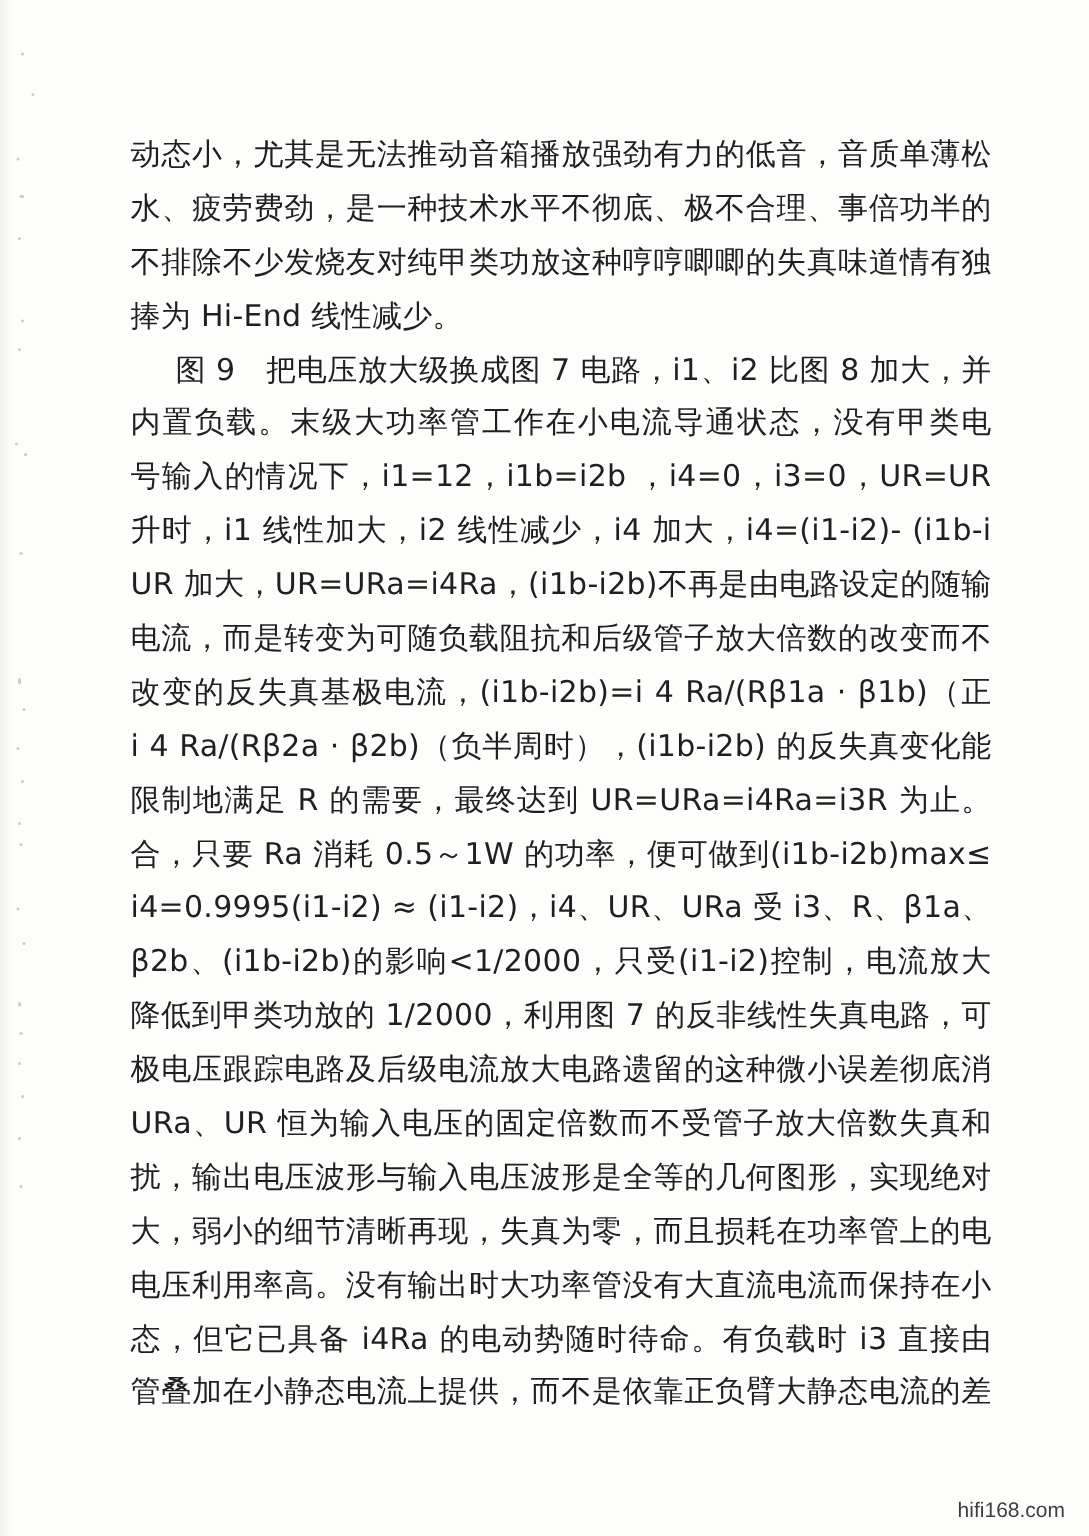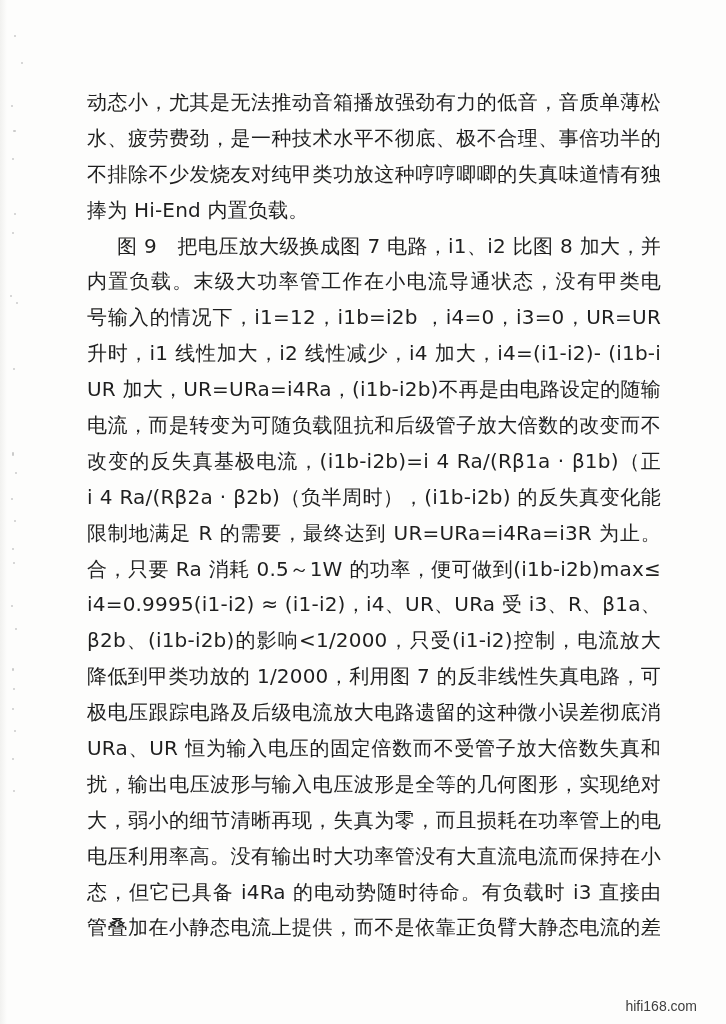--- a/index.html
+++ b/index.html
@@ -47,21 +47,21 @@
   }
   .line.short {
     text-align: left;
     text-align-last: left;
   }
   .line.indent {
     text-indent: 30px;
   }
   .watermark {
     position: absolute;
-    right: 29px;
+    right: 16px;
     bottom: 10px;
     font-size: 14px;
     color: #3e3e3e;
     font-family: "Liberation Sans", sans-serif;
   }
 </style>
 </head>
 <body>
 
 <div class="page">
@@ -90,21 +90,21 @@
     <span style="left:12px;top:708px"></span>
     <span style="left:14px;top:730px"></span>
     <span style="left:12px;top:758px"></span>
     <span style="left:13px;top:790px"></span>
   </div>
 
   <div class="textblock" id="textblock">
       <div class="line">动态小，尤其是无法推动音箱播放强劲有力的低音，音质单薄松散、拖泥带</div>
       <div class="line">水、疲劳费劲，是一种技术水平不彻底、极不合理、事倍功半的功放。当然，</div>
       <div class="line">不排除不少发烧友对纯甲类功放这种哼哼唧唧的失真味道情有独钟甚至把它</div>
-      <div class="line short">捧为 Hi-End 内置负载。</div>
+      <div class="line short">捧为 Hi-End 线性减少。</div>
       <div class="line indent">图 9　把电压放大级换成图 7 电路，i1、i2 比图 8 加大，并加上 Ra 作为</div>
       <div class="line">内置负载。末级大功率管工作在小电流导通状态，没有甲类电流。在没有信</div>
       <div class="line">号输入的情况下，i1=12，i1b=i2b ，i4=0，i3=0，UR=URa=0。当信号直线上</div>
       <div class="line">升时，i1 线性加大，i2 线性减少，i4 加大，i4=(i1-i2)- (i1b-i2b)，URa、</div>
       <div class="line">UR 加大，UR=URa=i4Ra，(i1b-i2b)不再是由电路设定的随输入信号变化的基极</div>
       <div class="line">电流，而是转变为可随负载阻抗和后级管子放大倍数的改变而不受限制自由</div>
       <div class="line">改变的反失真基极电流，(i1b-i2b)=i 4 Ra/(Rβ1a · β1b)（正半周时） 或=</div>
       <div class="line">i 4 Ra/(Rβ2a · β2b)（负半周时），(i1b-i2b) 的反失真变化能使 i3 不受</div>
       <div class="line">限制地满足 R 的需要，最终达到 UR=URa=i4Ra=i3R 为止。利用达林顿管的复</div>
       <div class="line">合，只要 Ra 消耗 0.5～1W 的功率，便可做到(i1b-i2b)max≤(i1-i2)/2000，</div>

